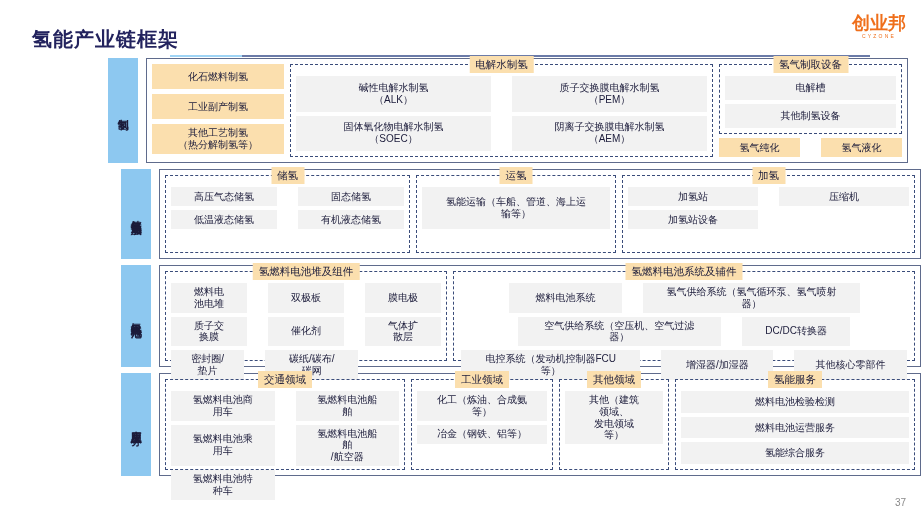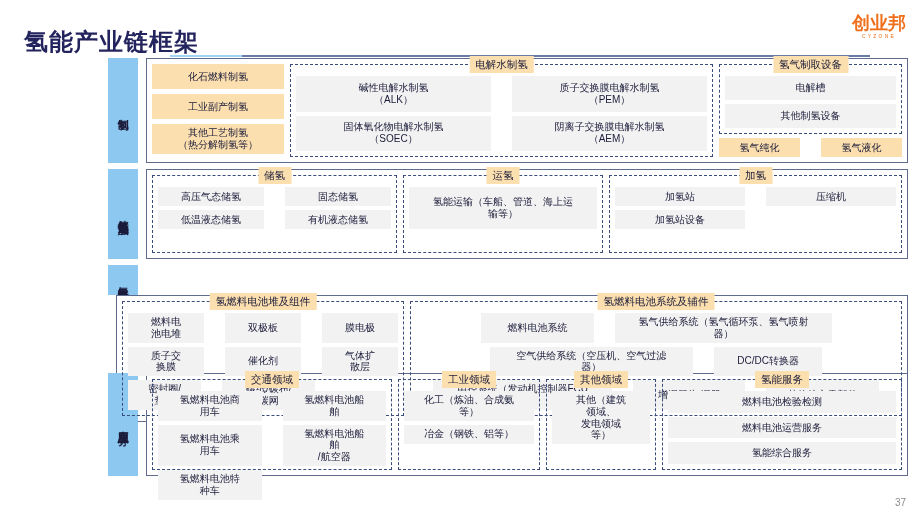--- a/index.html
+++ b/index.html
@@ -3,22 +3,22 @@
 <meta charset="utf-8">
 <style>
   html,body{margin:0;padding:0;}
   body{
     width:922px;height:516px;background:#ffffff;
     font-family:"Liberation Sans","DejaVu Sans",sans-serif;
     overflow:hidden;position:relative;
   }
   
   .page-title{
-    position:absolute;left:24px;top:26px;
-    font-size:24px;font-weight:bold;color:#23235e;letter-spacing:1px;
+    position:absolute;left:32px;top:26px;
+    font-size:20px;font-weight:bold;color:#23235e;letter-spacing:1px;
     white-space:nowrap;
   }
   .logo{
     position:absolute;right:16px;top:14px;text-align:center;line-height:1;
   }
   .logo-main{font-size:18px;font-weight:bold;color:#ef6f1b;letter-spacing:0px;}
   .logo-sub{font-size:5px;color:#ef6f1b;letter-spacing:2.2px;margin-top:2px;}
   .title-rule{
     position:absolute;left:170px;top:55px;width:700px;height:2px;background:#6b7ba8;
   }
@@ -29,21 +29,21 @@
     position:absolute;right:16px;bottom:8px;font-size:10px;color:#8a8a8a;
   }
 
   
   .chart{
     position:absolute;left:108px;top:58px;width:800px;height:450px;
   }
   .row{
     display:flex;align-items:stretch;width:100%;
   }
-  .row + .row{margin-top:6px;}
+  .row + .row{margin-top:6px;margin-left:13px;}
 
   .stage-label{
     width:30px;flex:0 0 30px;background:#8dc8f0;
     display:flex;align-items:center;justify-content:center;
     font-size:11px;font-weight:bold;color:#1b1b3a;line-height:1.12;
     writing-mode:vertical-rl;text-orientation:upright;letter-spacing:1px;
   }
   .stage-body{
     flex:1;margin-left:8px;border:1px solid #5f6b8c;background:#ffffff;
     padding:5px;display:flex;gap:6px;box-sizing:border-box;
@@ -188,21 +188,21 @@
         </div>
         <div class="line">
           <div class="item">加氢站设备</div>
           <div class="item spacer"></div>
         </div>
       </div>
 
     </div>
   </div>
 
-  <div class="row" style="height:102px;flex-direction:column;">
+  <div class="row" style="height:102px;">
     <div class="stage-label">氢燃料电池</div>
     <div class="stage-body">
 
       <div class="group s3-a">
         <div class="group-title">氢燃料电池堆及组件</div>
         <div class="line grow">
           <div class="item">燃料电池电堆</div>
           <div class="item">双极板</div>
           <div class="item">膜电极</div>
         </div>

